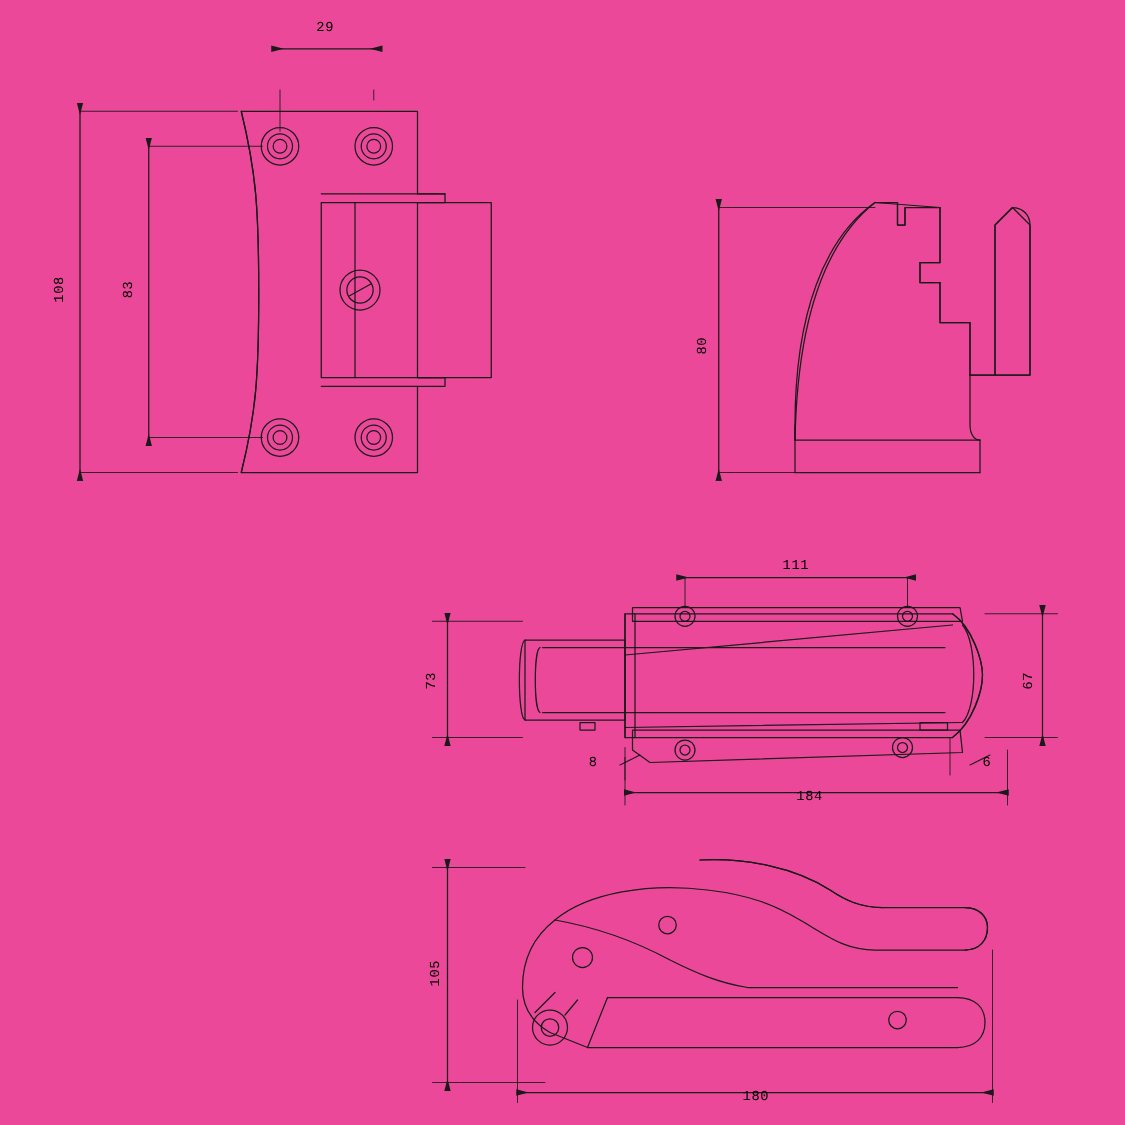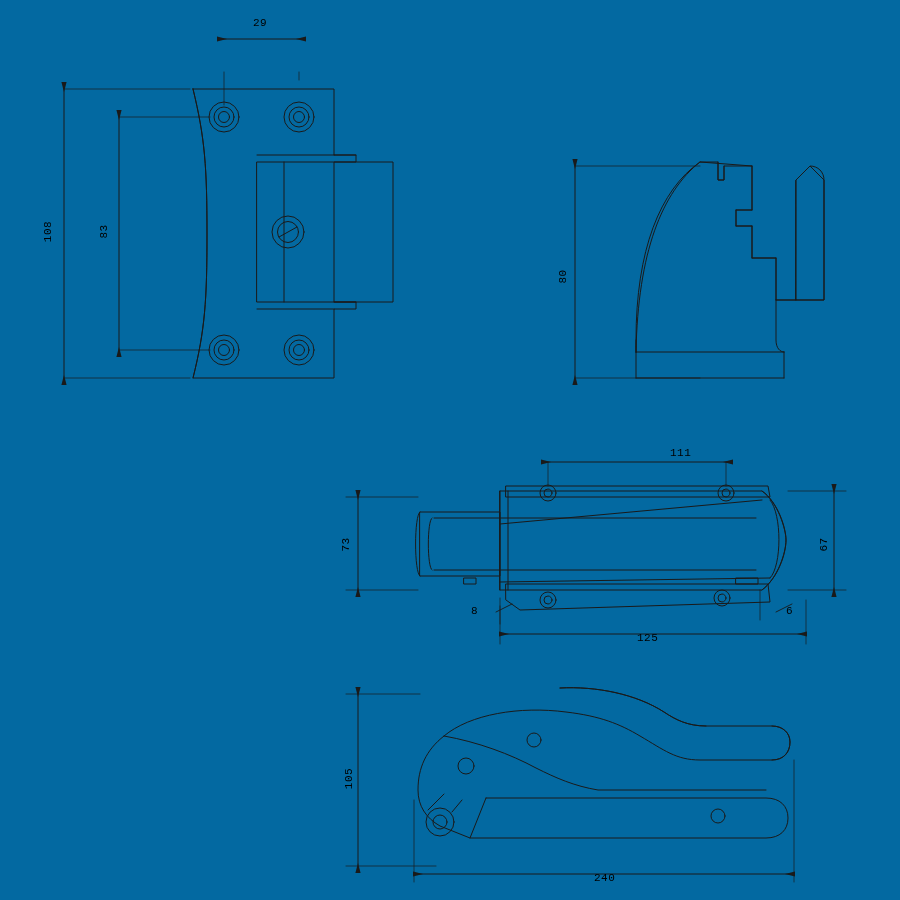--- a/index.html
+++ b/index.html
@@ -4,21 +4,21 @@
 <style>
   html, body {
     margin: 0;
     padding: 0;
     background: #ffffff;
   }
   #page {
     position: relative;
     width: 900px;
     height: 900px;
-    background: #0369a1;
+    background: #ec4899;
     font-family: "Liberation Sans", sans-serif;
     overflow: hidden;
   }
   #drawing {
     position: absolute;
     left: 0;
     top: 0;
     width: 900px;
     height: 900px;
   }
@@ -270,29 +270,29 @@
   </svg>
 
   <div class="dim-label" style="left:253px; top:18px;">29</div>
 
   <div class="dim-label vert" style="left:38px; top:226px; transform:rotate(-90deg);">108</div>
 
   <div class="dim-label vert" style="left:97px; top:226px; transform:rotate(-90deg);">83</div>
 
   <div class="dim-label vert" style="left:556px; top:271px; transform:rotate(-90deg);">80</div>
 
-  <div class="dim-label" style="left:626px; top:448px;margin-left:44px;">111</div>
+  <div class="dim-label" style="left:626px; top:448px;">111</div>
 
   <div class="dim-label vert" style="left:339px; top:539px; transform:rotate(-90deg);">73</div>
 
   <div class="dim-label vert" style="left:817px; top:539px; transform:rotate(-90deg);">67</div>
 
   <div class="dim-label" style="left:471px; top:606px;">8</div>
 
   <div class="dim-label" style="left:786px; top:606px;">6</div>
 
-  <div class="dim-label" style="left:637px; top:633px;">125</div>
+  <div class="dim-label" style="left:637px; top:633px;">184</div>
 
   <div class="dim-label vert" style="left:339px; top:773px; transform:rotate(-90deg);">105</div>
 
-  <div class="dim-label" style="left:594px; top:873px;">240</div>
+  <div class="dim-label" style="left:594px; top:873px;">180</div>
 
 </div>
 
 </body></html>

